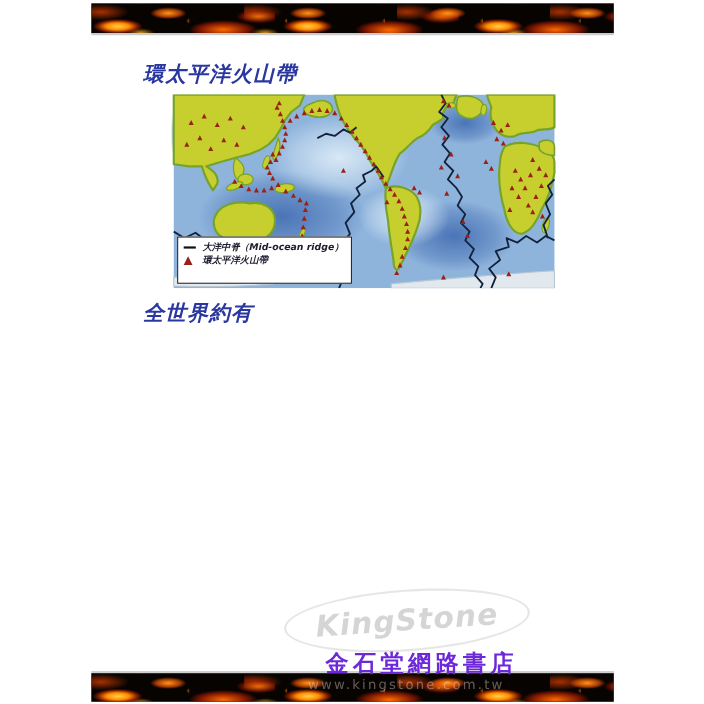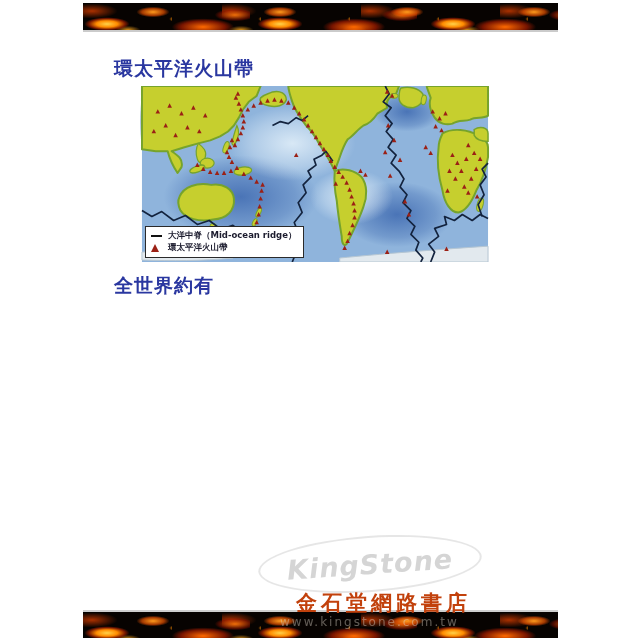--- a/index.html
+++ b/index.html
@@ -22,38 +22,38 @@
       radial-gradient(ellipse 26px 8px at 152px 12px, rgba(255,120,10,.9) 0%, rgba(150,20,0,.5) 60%, transparent 78%),
       radial-gradient(ellipse 18px 6px at 45px 27px, rgba(255,170,30,.85) 0%, transparent 70%),
       radial-gradient(ellipse 34px 10px at 9px 8px, rgba(210,60,0,.8) 0%, transparent 75%),
       radial-gradient(ellipse 24px 8px at 135px 6px, rgba(255,150,30,.7) 0%, transparent 72%);
     background-size:173px 30px,127px 30px,151px 30px,89px 30px,167px 30px,113px 30px,139px 30px,97px 30px;
     background-repeat:repeat-x;
   }
   .fire-top{top:3px;height:27px;box-shadow:0 2px 0 rgba(160,160,160,.55);}
   .fire-bottom{top:612px;height:26px;box-shadow:0 -2px 0 rgba(175,175,175,.6);}
   
-  .content{position:absolute;left:114px;top:56px;width:382px;z-index:2;}
+  .content{position:absolute;left:130px;top:56px;width:382px;z-index:2;font-style:italic;}
   h1.sec{
     margin:0 0 6px 0;font-size:19px;line-height:24px;font-weight:bold;
     color:#2a37a0;letter-spacing:1px;
   }
   h1.sec2{margin-top:11px;}
   p.body{
     margin:0;font-size:14px;line-height:19.5px;color:#333333;
     text-align:justify;text-indent:2em;letter-spacing:0.3px;
   }
   
   .map-wrap{
     position:relative;width:350px;height:176px;margin:5px 0 0 26px;
   }
   .map-wrap svg{display:block;}
   .legend{
     position:absolute;left:5px;bottom:4px;background:#ffffff;
-    border:1.5px solid #2a2a2a;padding:3px 7px 3px 5px;z-index:3;
+    border:1.5px solid #2a2a2a;padding:3px 7px 14px 5px;z-index:3;
   }
   .legend-row{display:flex;align-items:center;height:12px;}
   .legend-sym{width:17px;display:flex;align-items:center;justify-content:flex-start;}
   .legend-dash{display:inline-block;width:11px;height:2.5px;background:#111111;}
   .legend-tri{
     display:inline-block;width:0;height:0;
     border-left:4.5px solid transparent;border-right:4.5px solid transparent;
     border-bottom:8px solid #9b2015;
   }
   .legend-label{font-size:8.5px;font-weight:bold;color:#1c1c2e;white-space:nowrap;}
@@ -61,21 +61,21 @@
   .wm-logo{
     position:absolute;left:258px;top:536px;width:220px;height:52px;z-index:1;
     border:2px solid rgba(190,190,190,.38);border-radius:50%;
     transform:rotate(-4deg);
     display:flex;align-items:center;justify-content:center;
     color:rgba(178,178,178,.55);font-size:27px;font-style:italic;font-weight:bold;
     letter-spacing:1px;
   }
   .wm-store{
     position:absolute;left:296px;top:589px;z-index:2;
-    color:#c2410c;font-size:21px;font-weight:bold;letter-spacing:4px;white-space:nowrap;text-align:right;
+    color:#6d28d9;font-size:21px;font-weight:bold;letter-spacing:4px;white-space:nowrap;text-align:right;
   }
   .wm-url{
     position:absolute;left:280px;top:615px;z-index:4;
     color:rgba(225,218,205,.42);font-size:12px;letter-spacing:2px;white-space:nowrap;
   }
 </style>
 </head>
 <body>
 
 <div class="fire fire-top"></div>

